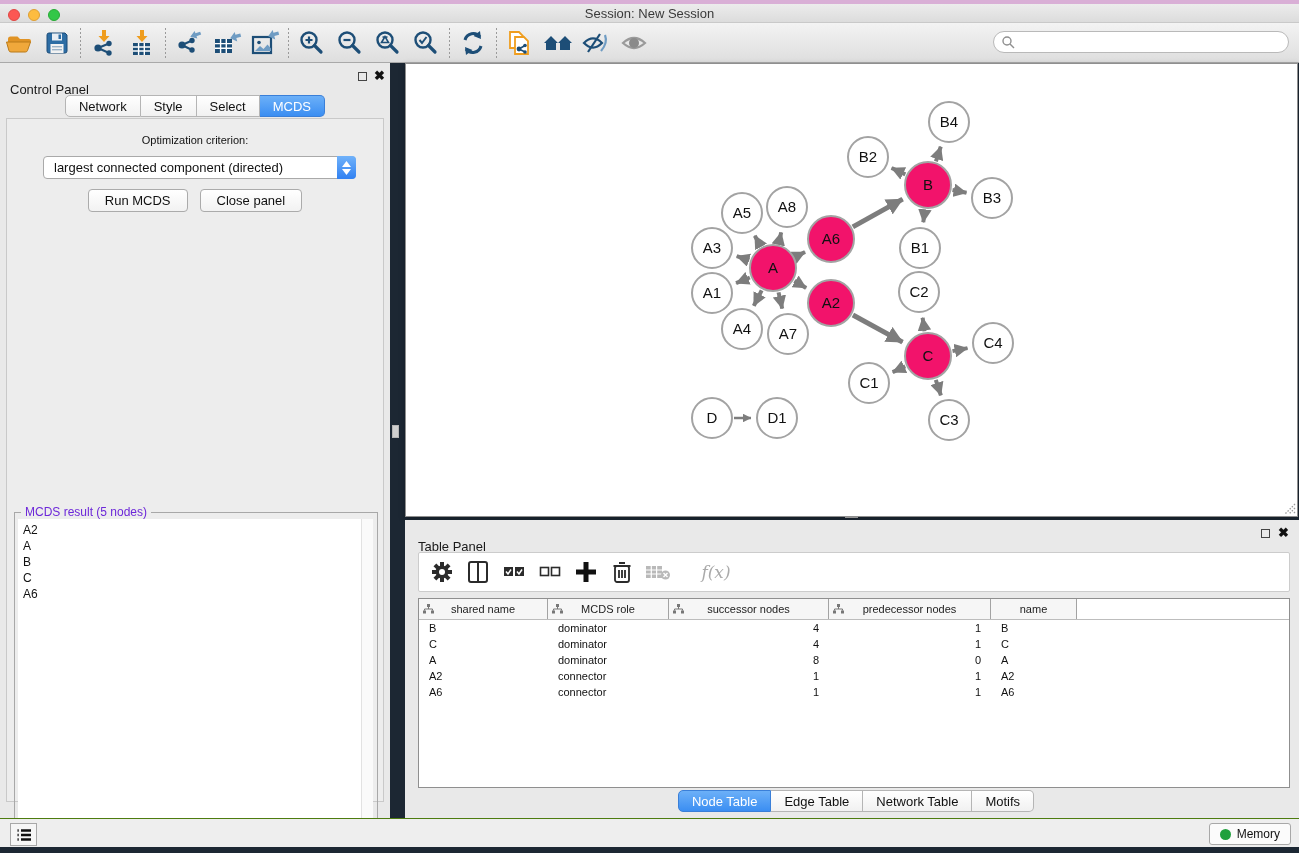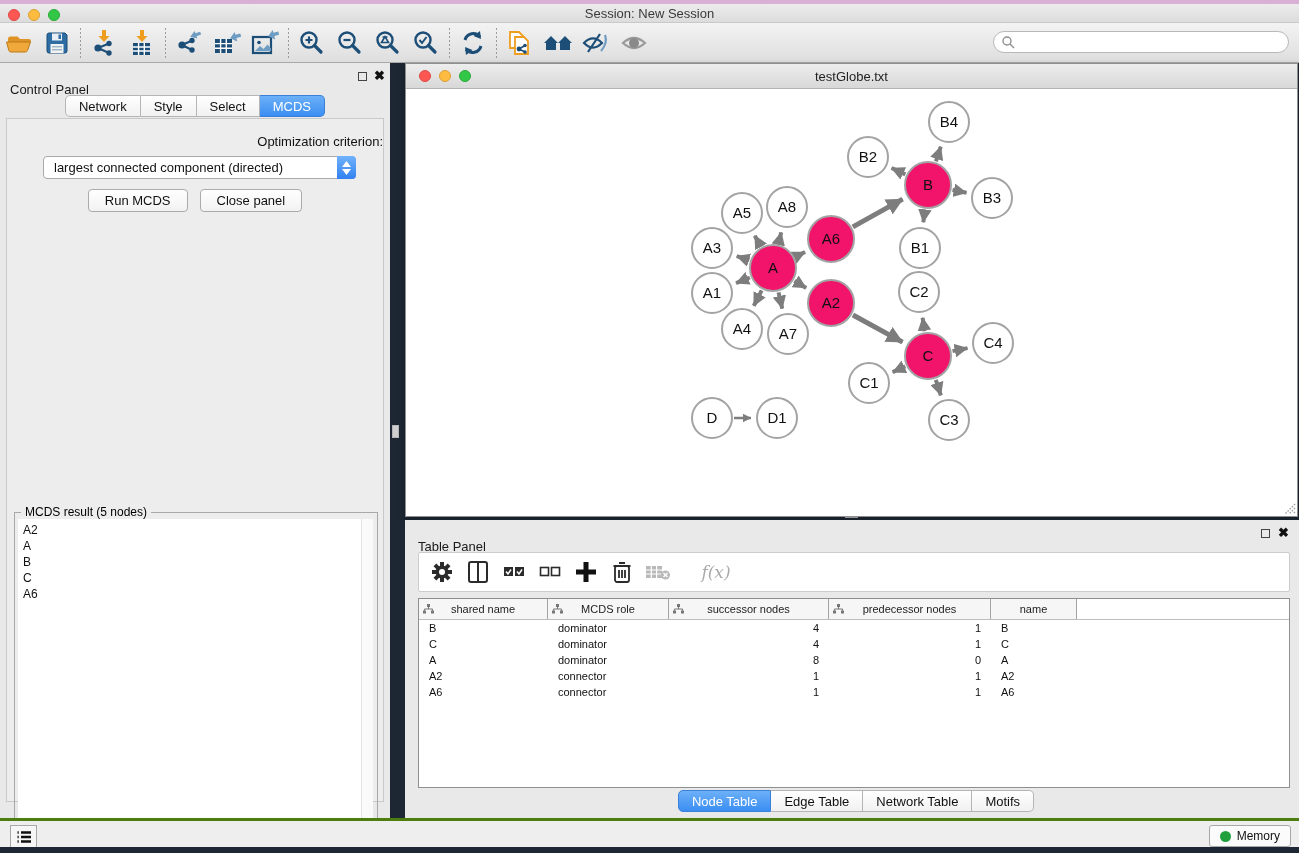--- a/index.html
+++ b/index.html
@@ -38,33 +38,33 @@
   .close-btn { position:absolute; top:5px; font-size:13px; font-weight:bold; color:#111; }
   .cp-tabs { position:absolute; top:32px; left:0; width:100%; display:flex; justify-content:center; }
   .seg-btn { height:22px; padding:0 13px; background:linear-gradient(#ffffff,#f1f1f1);
              border:1px solid #b5b5b5; border-left:none; font-size:13px; color:#111;
              display:flex; align-items:center; }
   .seg-btn:first-child { border-left:1px solid #b5b5b5; border-radius:5px 0 0 5px; }
   .seg-btn:last-child { border-radius:0 5px 5px 0; }
   .seg-btn.active { background:linear-gradient(#6cb0f8,#3b8ef2); border-color:#3a7fd8; color:#fff; }
   .cp-body { position:absolute; top:55px; left:6px; width:378px; height:684px;
              background:#ededed; border:1px solid #c9c9c9; }
-  .opt-label { position:absolute; top:15px; width:100%; text-align:right; font-size:13px; color:#111; }
+  .opt-label { position:absolute; top:15px; width:100%; text-align:center; font-size:11px; color:#111; }
   .combo { position:absolute; top:37px; left:36px; width:313px; height:23px; background:#fff;
            border:1px solid #a9a9a9; border-radius:4px; display:flex; align-items:center; }
   .combo .cval { flex:1; font-size:13px; color:#111; padding-left:10px; white-space:nowrap; overflow:hidden; }
   .combo .stepper { width:19px; height:23px; margin:-1px -1px -1px 0; border-radius:0 4px 4px 0;
                     background:linear-gradient(#70b2fa,#3181f2); display:flex; flex-direction:column;
                     align-items:center; justify-content:center; gap:2px; }
   .cp-buttons { position:absolute; top:70px; left:0; width:100%; display:flex; justify-content:center; gap:12px; }
   .push-btn { height:23px; padding:0 16px; background:linear-gradient(#ffffff,#f2f2f2);
               border:1px solid #ababab; border-radius:4px; font-size:13px; color:#111; }
   .result-group { position:absolute; top:393px; left:7px; width:364px; height:346px; border:1px solid #a8a8a8; }
   .result-legend { position:absolute; top:-8px; left:6px; background:#ededed; padding:0 4px;
-                   font-size:12px; color:#000000; }
+                   font-size:12px; color:#6d28d9; }
   .result-list { position:absolute; top:6px; left:3px; right:16px; bottom:4px; background:#fff;
                  font-size:12px; color:#111; padding:3px 0 0 5px; line-height:16px; }
   .result-scroll { position:absolute; top:6px; right:4px; width:12px; bottom:4px; background:#fafafa;
                    border-left:1px solid #e2e2e2; }
 
   
   .vsplit-handle { position:absolute; left:392px; top:425px; width:7px; height:13px;
                    background:#cfcfcf; border:1px solid #b5b5b5; }
   .hsplit-handle { position:absolute; left:845px; top:512px; width:13px; height:6px;
                    background:#cfcfcf; border:1px solid #b5b5b5; }
@@ -92,21 +92,21 @@
   .dt-header { display:flex; height:21px; border-bottom:1px solid #bdbdbd; background:#fff; }
   .dt-th { position:relative; background:#f6f6f6; border-right:1px solid #a3a3a3; display:flex;
            align-items:center; justify-content:center; font-size:11px; color:#222; }
   .dt-th svg { position:absolute; left:4px; }
   .dt-row { display:flex; height:16px; align-items:center; font-size:11px; color:#111; }
   .dt-cell { padding:0 10px; white-space:nowrap; overflow:hidden; }
   .tp-tabs { position:absolute; top:270px; left:4px; width:100%; display:flex; justify-content:center; }
 
   
   .statusbar { position:absolute; top:818px; left:0; width:1299px; height:29px; background:#eeeeee;
-               border-top:3px solid #4d7c0f; }
+               border-top:1px solid #4d7c0f; }
   .list-btn { position:absolute; left:10px; top:4px; width:27px; height:23px; background:#f6f6f6;
               border:1px solid #a8a8a8; display:flex; align-items:center; justify-content:center; }
   .memory-btn { position:absolute; right:8px; top:4px; height:22px; padding:0 10px; background:#fbfbfb;
                 border:1px solid #a8a8a8; border-radius:3px; display:flex; align-items:center; gap:6px;
                 font-size:12px; color:#111; }
   .mem-dot { width:11px; height:11px; border-radius:50%; background:#1fa03c; }
   .bottom-strip { position:absolute; top:847px; left:0; width:1299px; height:6px; background:#1c2733; }
 </style>
 </head>
 <body>
@@ -298,26 +298,20 @@
           </div>
         <div class="result-scroll"></div>
       </div>
     </div>
   </div>
 
   <div class="vsplit-handle"></div>
   <div class="hsplit-handle"></div>
 
   <div class="net-window">
-    <div class="net-titlebar">
-      <span class="tl red"></span>
-      <span class="tl yellow"></span>
-      <span class="tl green"></span>
-      <span class="title">testGlobe.txt</span>
-    </div>
     <svg class="net-canvas" id="graph-canvas" viewBox="0 0 891 427">
         <defs>
           <marker id="arrow" viewBox="0 0 10 10" refX="9.5" refY="5" markerWidth="3.4" markerHeight="3.4" orient="auto">
             <path d="M0 0 L10 5 L0 10 z" fill="#7d7d7d"></path>
           </marker>
         </defs>
         <line x1="343.8673715334832" y1="188.48058543709706" x2="330.0579336051775" y2="194.14019114541907" stroke="#7d7d7d" stroke-width="4" marker-end="url(#arrow)"></line>
         <line x1="343.24426147566254" y1="171.21123327070904" x2="330.7059680653109" y2="167.1003173984626" stroke="#7d7d7d" stroke-width="4" marker-end="url(#arrow)"></line>
         <line x1="355.6737537968553" y1="201.28712962554283" x2="347.77929605127053" y2="216.82138518943543" stroke="#7d7d7d" stroke-width="4" marker-end="url(#arrow)"></line>
         <line x1="354.7246734157651" y1="157.22119476990585" x2="348.7663396476043" y2="146.6499574392979" stroke="#7d7d7d" stroke-width="4" marker-end="url(#arrow)"></line>

